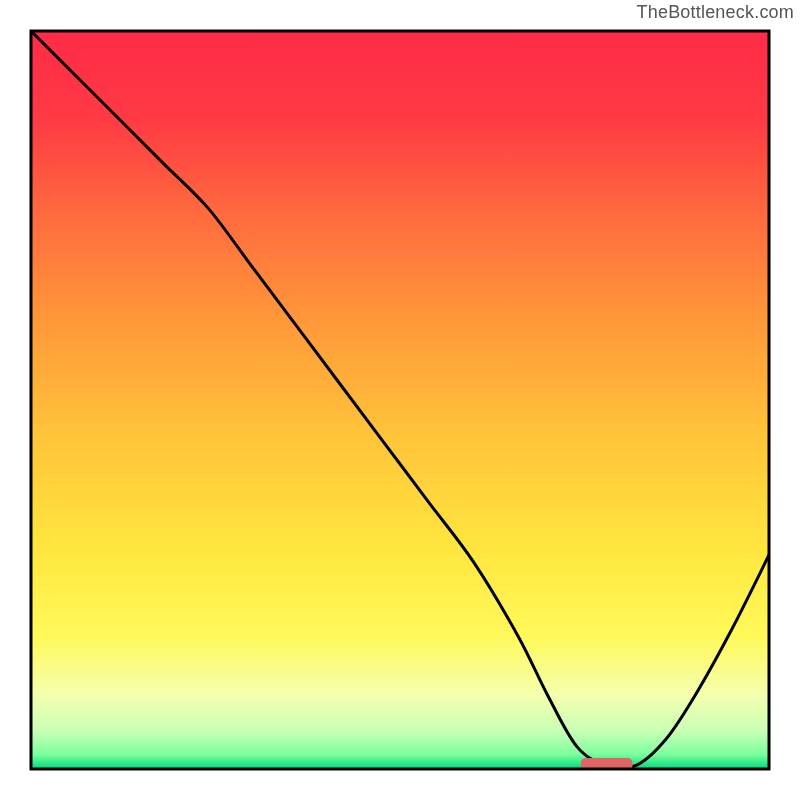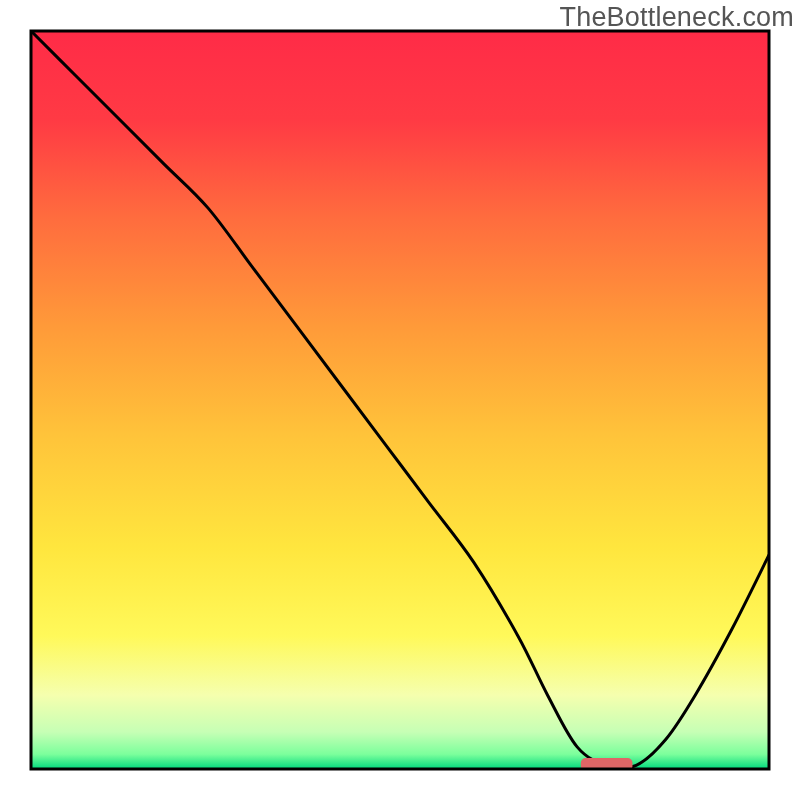--- a/index.html
+++ b/index.html
@@ -13,21 +13,21 @@
   }
   .page {
     position: relative;
     width: 800px;
     height: 800px;
   }
   .attribution {
     position: absolute;
     top: 2px;
     right: 6px;
-    font-size: 27px;
+    font-size: 18px;
     font-weight: 500;
     color: #555555;
     letter-spacing: 0.2px;
   }
   svg.chart {
     position: absolute;
     left: 0;
     top: 0;
     width: 800px;
     height: 800px;

